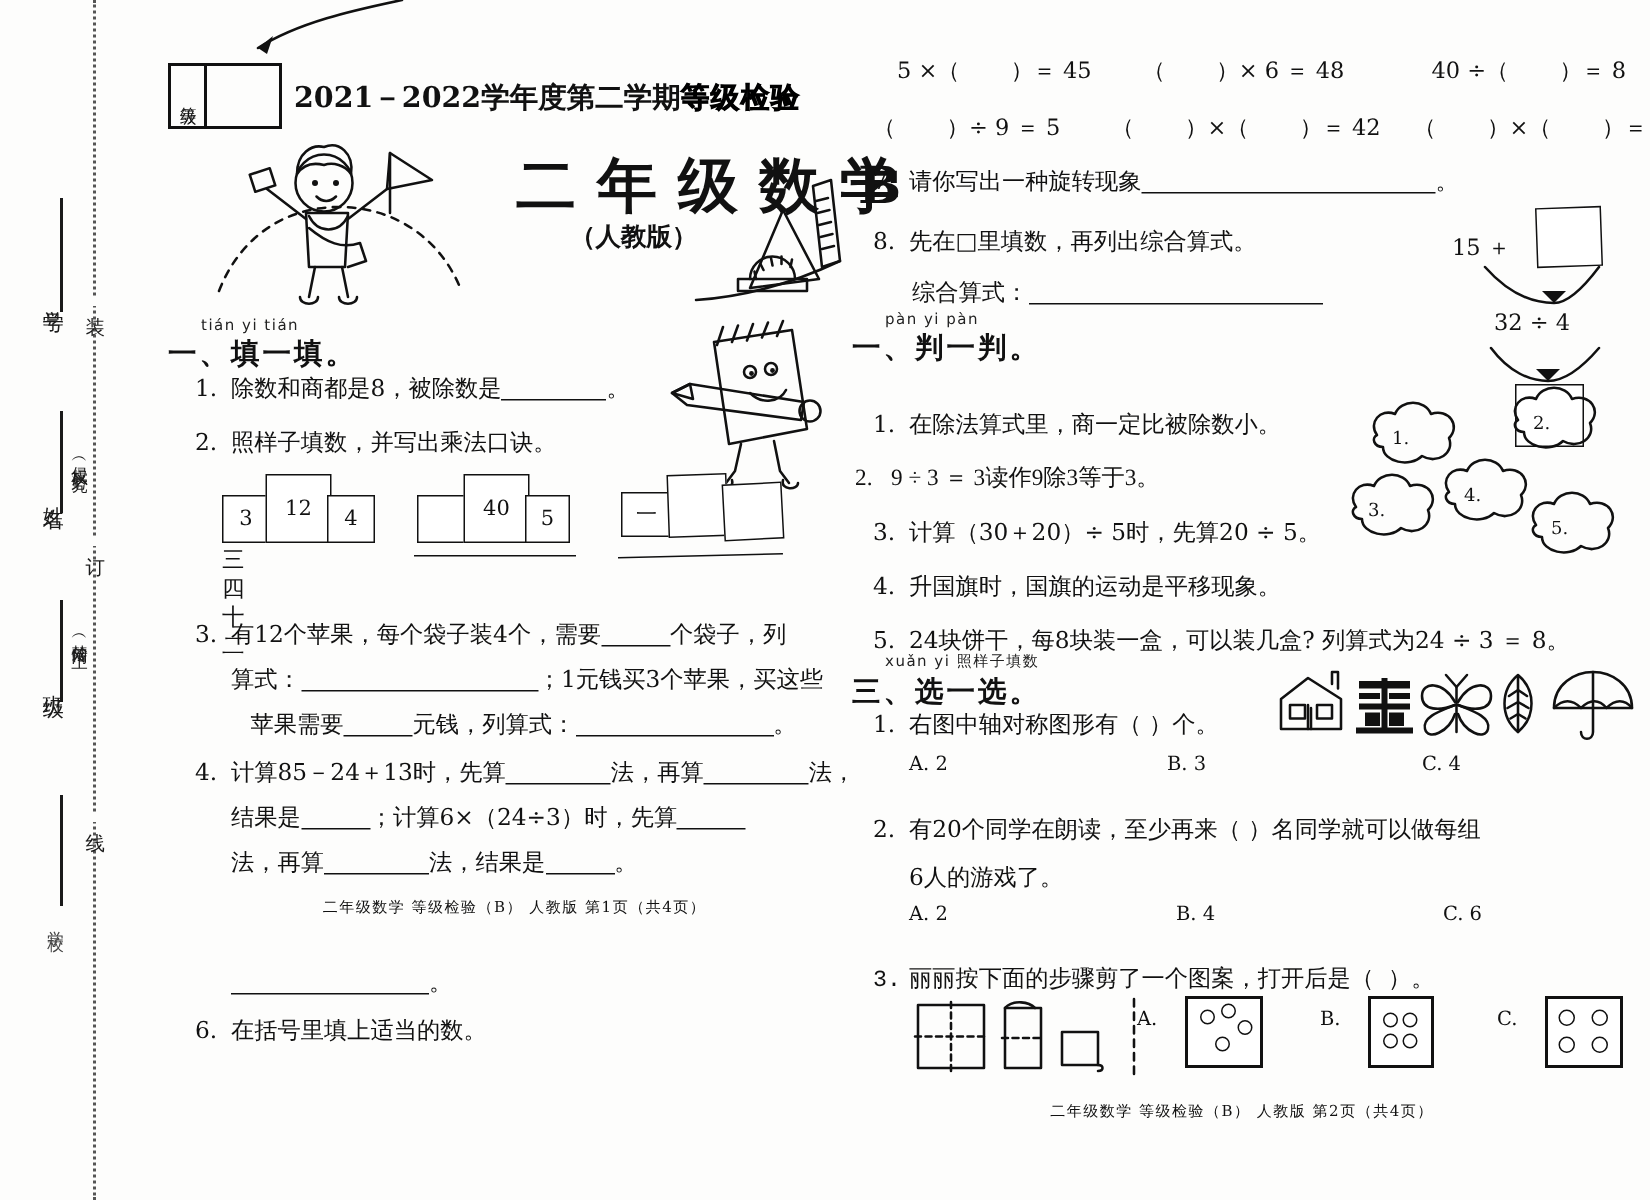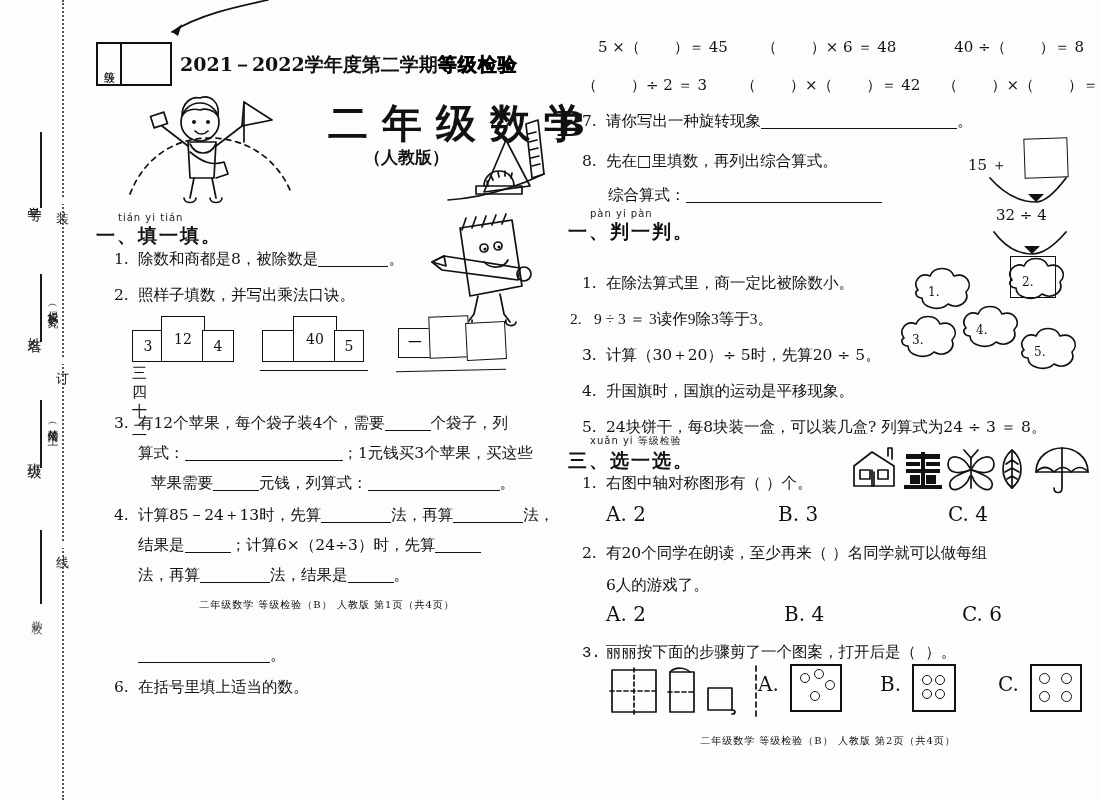--- a/index.html
+++ b/index.html
@@ -42,21 +42,21 @@
     border-left: 2px dotted #555;
   }
   .dotword {
     position: absolute; left: 53px;
     background: #fdfdfc;
     writing-mode: vertical-rl; text-orientation: upright;
     font-size: 13px; padding: 3px 0; color: #1a1a1a;
   }
 
   
-  .col-left  { position: absolute; left: 96px;  top: 0; width: 462px; height: 664px; }
+  .col-left  { position: absolute; left: 112px;  top: 0; width: 462px; height: 664px; }
   .col-right { position: absolute; left: 568px; top: 0; width: 520px; height: 800px; }
 
   
   .grade-box {
     position: absolute; left: 0px; top: 42px;
     width: 72px; height: 40px;
     border: 2px solid #111;
     display: flex; align-items: stretch;
   }
   .grade-box .lab {
@@ -161,21 +161,21 @@
   
   .tree { position: absolute; }
   .tbox { position: absolute; border: 1.8px solid #111; background:#fff; }
   .tlabel { position: absolute; font-size: 15px;
             font-family:"DejaVu Serif","Liberation Serif",serif; white-space: nowrap;}
 
   svg { display: block; overflow: visible; }
   .ink { fill: none; stroke: #111; stroke-width: 1.7; stroke-linecap: round; stroke-linejoin: round; }
   .ink-f { fill: #111; stroke: none; }
 
-  .choices { position: absolute; font-size: 20px;
+  .choices { position: absolute; font-size: 13px;
              font-family:"DejaVu Serif","Liberation Serif",serif; white-space: nowrap; }
   .ch { display: inline-block; }
 
   .figrow { position: absolute; }
   .optbox { position: absolute; border: 2px solid #111; background: #fff; }
   .dot { position: absolute; border: 1.6px solid #111; border-radius: 50%; background: #fff; }
 </style>
 </head>
 <body>
 
@@ -336,21 +336,21 @@
     <div class="footer">二年级数学  等级检验（B）  人教版  第1页（共4页）</div>
   </div>
 
   <div class="col-right">
 
     <div class="eqrow" style="left:14px; top:38px;margin-left:16px;">
       <span>5 ×（</span><span class="gap"></span><span>）＝ 45</span><span class="gap"></span><span>（</span><span class="gap"></span><span>）× 6 ＝ 48</span><span class="gap" style="width:58px"></span><span>40 ÷（</span><span class="gap"></span><span>）＝ 8</span>
     </div>
 
     <div class="eqrow" style="left:14px; top:76px;">
-      <span>（</span><span class="gap"></span><span>）÷ 2 ＝ 3</span><span class="gap"></span><span>（</span><span class="gap"></span><span>）×（</span><span class="gap"></span><span>）＝ 42</span><span class="gap" style="width:22px"></span><span>（</span><span class="gap"></span><span>）×（</span><span class="gap"></span><span>）＝ 36</span>
+      <span>（</span><span class="gap"></span><span>）÷ 9 ＝ 5</span><span class="gap"></span><span>（</span><span class="gap"></span><span>）×（</span><span class="gap"></span><span>）＝ 42</span><span class="gap" style="width:22px"></span><span>（</span><span class="gap"></span><span>）×（</span><span class="gap"></span><span>）＝ 36</span>
     </div>
 
     <div class="q" style="left:14px; top:106px;">
       <span class="qn">7.</span><span>请你写出一种旋转现象</span><span class="blank b-xxl"></span><span>。</span>
     </div>
 
     <div class="q" style="left:14px; top:146px;">
       <span class="qn">8.</span><span>先在□里填数，再列出综合算式。</span>
     </div>
     <div class="q" style="left:40px; top:180px;">
@@ -410,21 +410,21 @@
         <path class="ink" d="M-4 76 C-10 68, -2 58, 8 62 C12 52, 28 52, 32 62 C44 58, 52 70, 44 78 C48 88, 36 96, 26 90 C18 98, 0 94, 0 84 C-6 84, -8 78, -4 76 Z"></path>
         <text x="4" y="82" font-size="12" font-family="DejaVu Serif, serif" fill="#111">3.</text>
       </g>
       <g>
         <path class="ink" d="M116 88 C110 80, 118 70, 128 74 C132 64, 148 64, 152 74 C164 70, 172 82, 164 90 C168 100, 156 108, 146 102 C138 110, 120 106, 120 96 C114 96, 112 90, 116 88 Z"></path>
         <text x="126" y="94" font-size="12" font-family="DejaVu Serif, serif" fill="#111">5.</text>
       </g>
     </svg>
 
     <div class="sec" style="left:0px; top:434px;">
-      <div class="pinyin">xuǎn  yi  等级检验</div>
+      <div class="pinyin">xuǎn  yi  照样子填数</div>
       <div class="sec-title">三、选一选。</div>
     </div>
 
     <div class="q" style="left:14px; top:468px;">
       <span class="qn">1.</span><span>右图中轴对称图形有（      ）个。</span>
     </div>
 
     <svg style="position:absolute;left:282px;top:444px;" width="232" height="58">
       <g>
         <path class="ink" d="M4 22 L22 8 L44 22 L44 42 L4 42 Z"></path>

